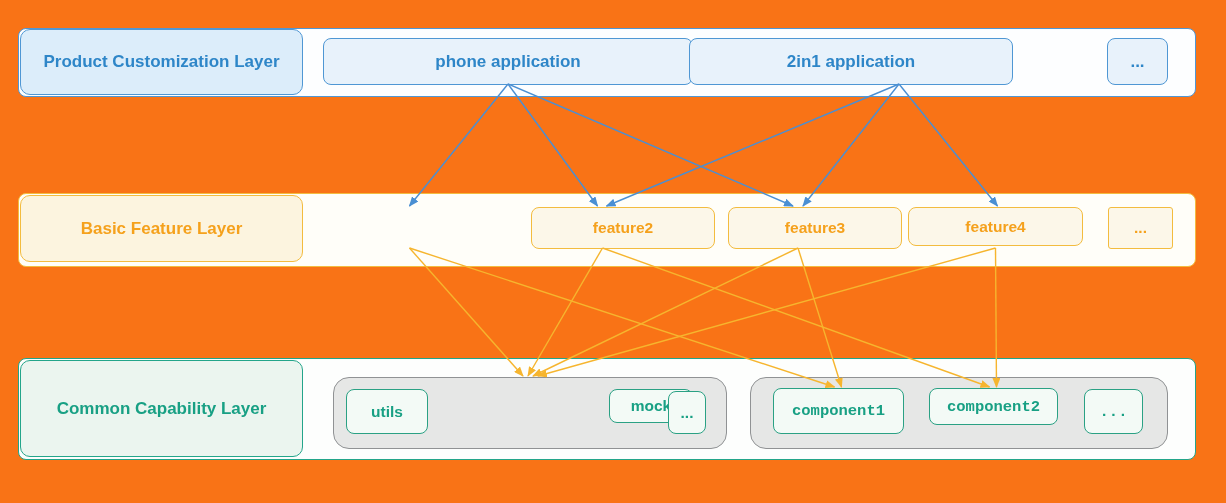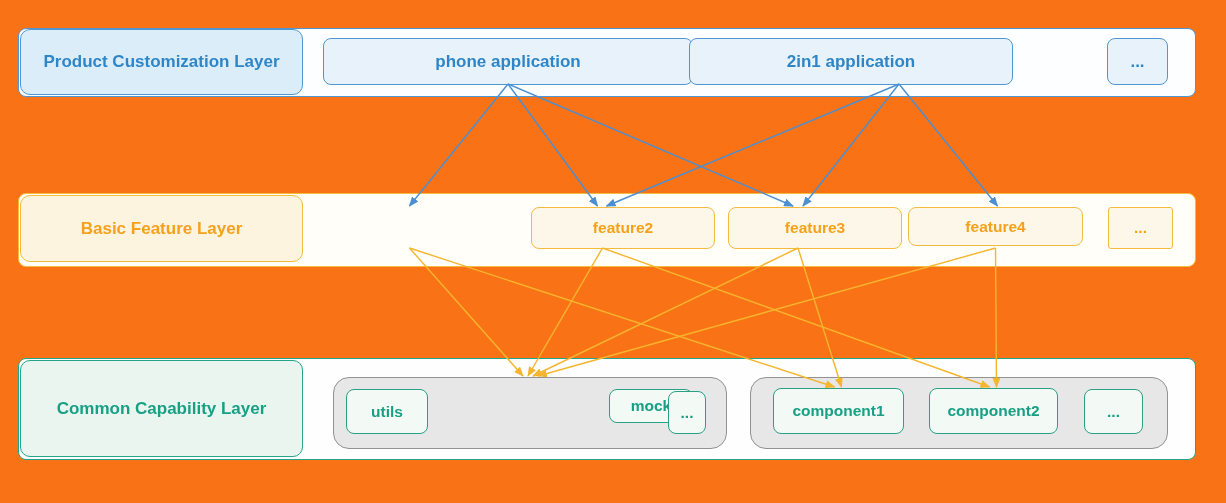--- a/index.html
+++ b/index.html
@@ -55,23 +55,23 @@
 
   <div class="abs layer teal" style="left:18px;top:358px;width:1178px;height:102px;"></div>
   <div class="abs center layer-label teal" style="left:20px;top:360px;width:283px;height:97px;">Common Capability Layer</div>
 
   <div class="abs group" style="left:333px;top:377px;width:394px;height:72px;">
     <div class="abs center node teal" style="left:12px;top:11px;width:82px;height:45px;">utils</div>
     <div class="abs center node teal" style="left:230px;top:11px;width:84px;height:34px;margin-left:45px;">mock</div>
     <div class="abs center node teal" style="left:334px;top:13px;width:38px;height:43px;">...</div>
   </div>
 
-  <div class="abs group" style="left:750px;top:377px;width:418px;height:72px;">
+  <div class="abs group" style="left:750px;top:377px;width:418px;height:72px;font-family:Liberation Mono, monospace;">
     <div class="abs center node teal" style="left:22px;top:10px;width:131px;height:46px;">component1</div>
-    <div class="abs center node teal" style="left:178px;top:10px;width:129px;height:46px;">component2</div>
+    <div class="abs center node teal" style="left:178px;top:10px;width:129px;height:37px;">component2</div>
     <div class="abs center node teal" style="left:333px;top:11px;width:59px;height:45px;">...</div>
   </div>
 
   <svg id="edge-layer" viewBox="0 0 1226 503" xmlns="http://www.w3.org/2000/svg">
     <defs>
       <marker id="arrow-blue" viewBox="0 0 10 8" refX="9" refY="4" markerWidth="10" markerHeight="8" markerUnits="userSpaceOnUse" orient="auto">
         <path d="M0,0 L10,4 L0,8 Z" fill="#4a8fd3"></path>
       </marker>
       <marker id="arrow-gold" viewBox="0 0 10 8" refX="9" refY="4" markerWidth="10" markerHeight="8" markerUnits="userSpaceOnUse" orient="auto">
         <path d="M0,0 L10,4 L0,8 Z" fill="#f6b52e"></path>

